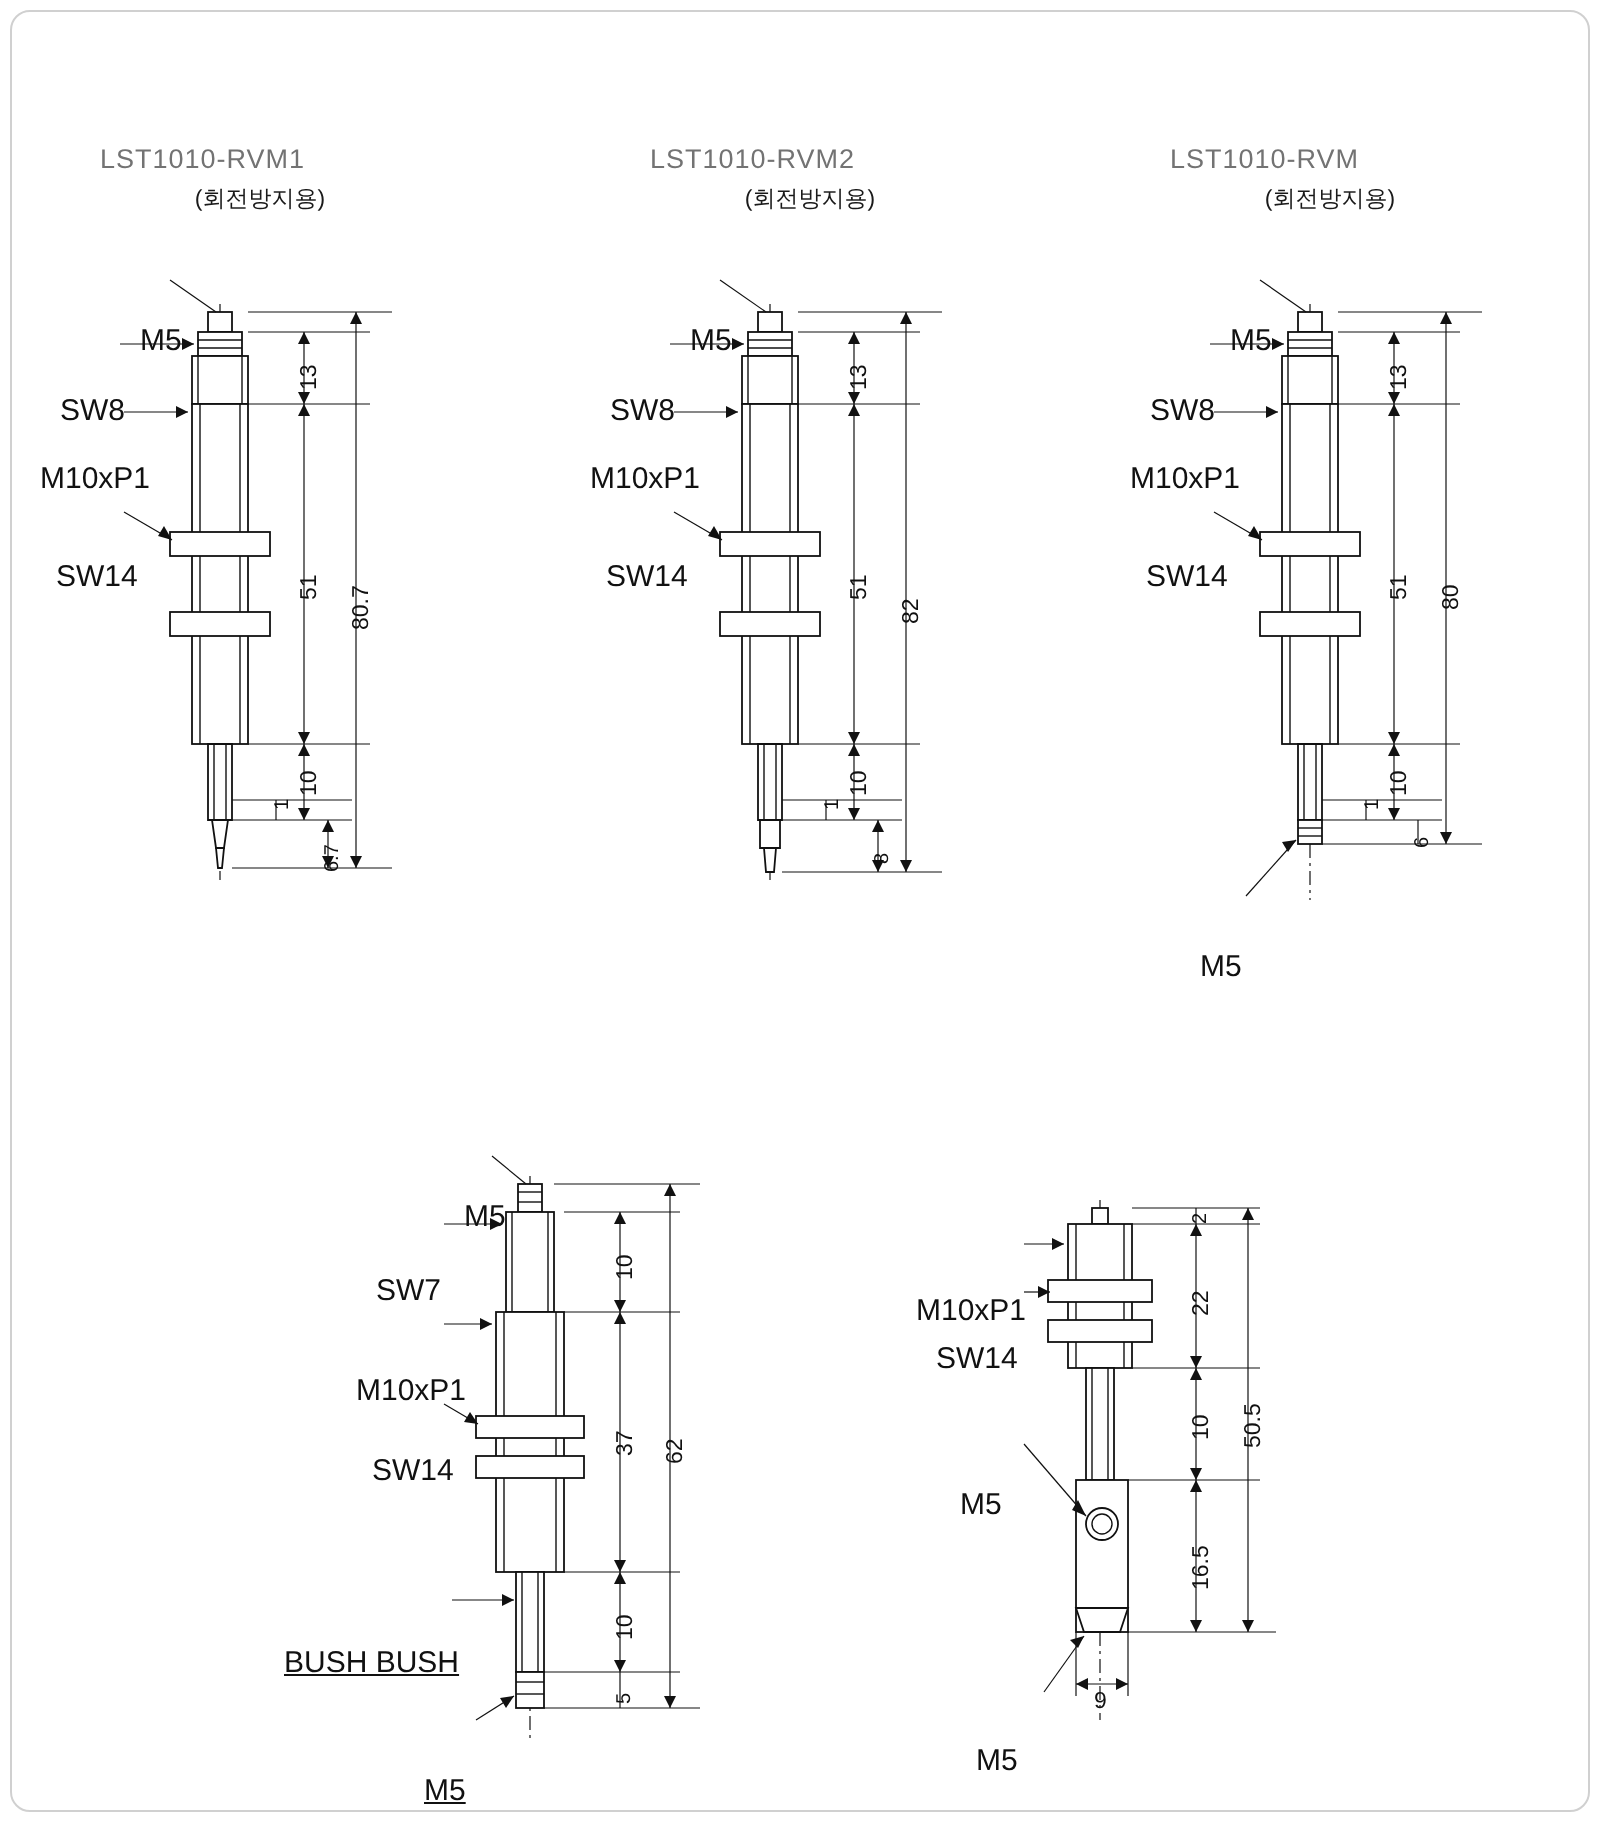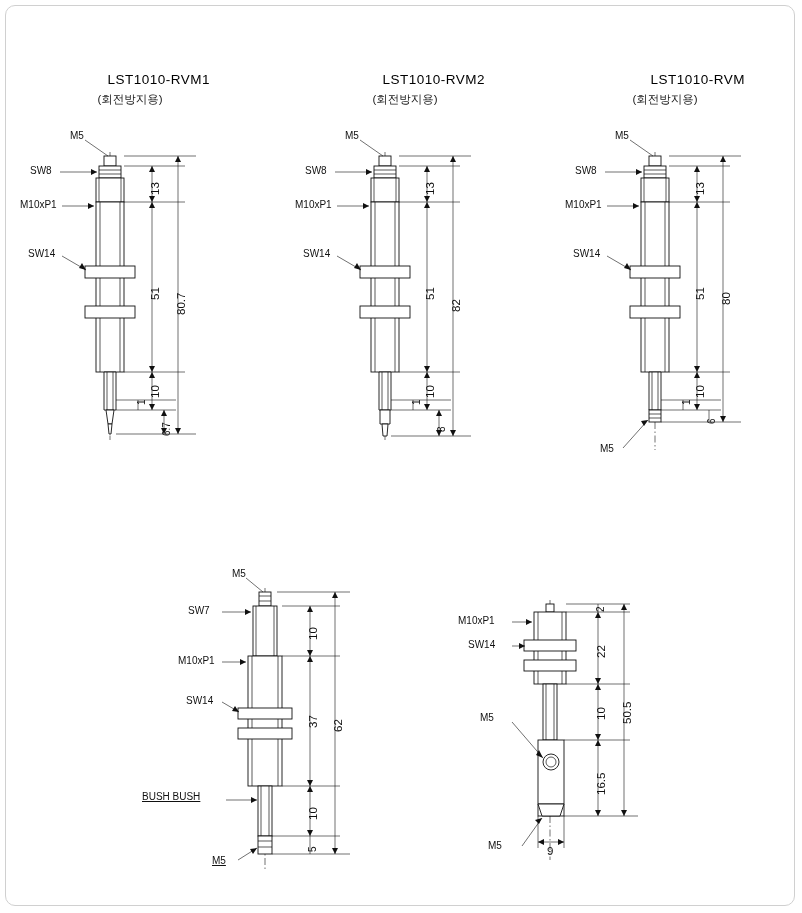--- a/index.html
+++ b/index.html
@@ -27,37 +27,38 @@
     border-radius: 10px;
     box-sizing: border-box;
     background: #fff;
   }
   .fig {
     position: absolute;
   }
   .title {
     position: absolute;
     font-size: 13.5px;
-    color: #000000;
+    color: #737373;
     white-space: nowrap;
-    text-align: right;
+    text-align: left;
     letter-spacing: 0.5px;
   }
   .subtitle {
     position: absolute;
     font-size: 11.5px;
     color: #1a1a1a;
     white-space: nowrap;
     text-align: center;
   }
   .lbl {
     position: absolute;
-    font-size: 10px;
+    font-size: 15px;
     color: #111;
     white-space: nowrap;
+    margin-top: 32px;
   }
   .dim {
     position: absolute;
     font-size: 11.5px;
     color: #111;
     white-space: nowrap;
   }
   .vdim {
     position: absolute;
     font-size: 11.5px;

